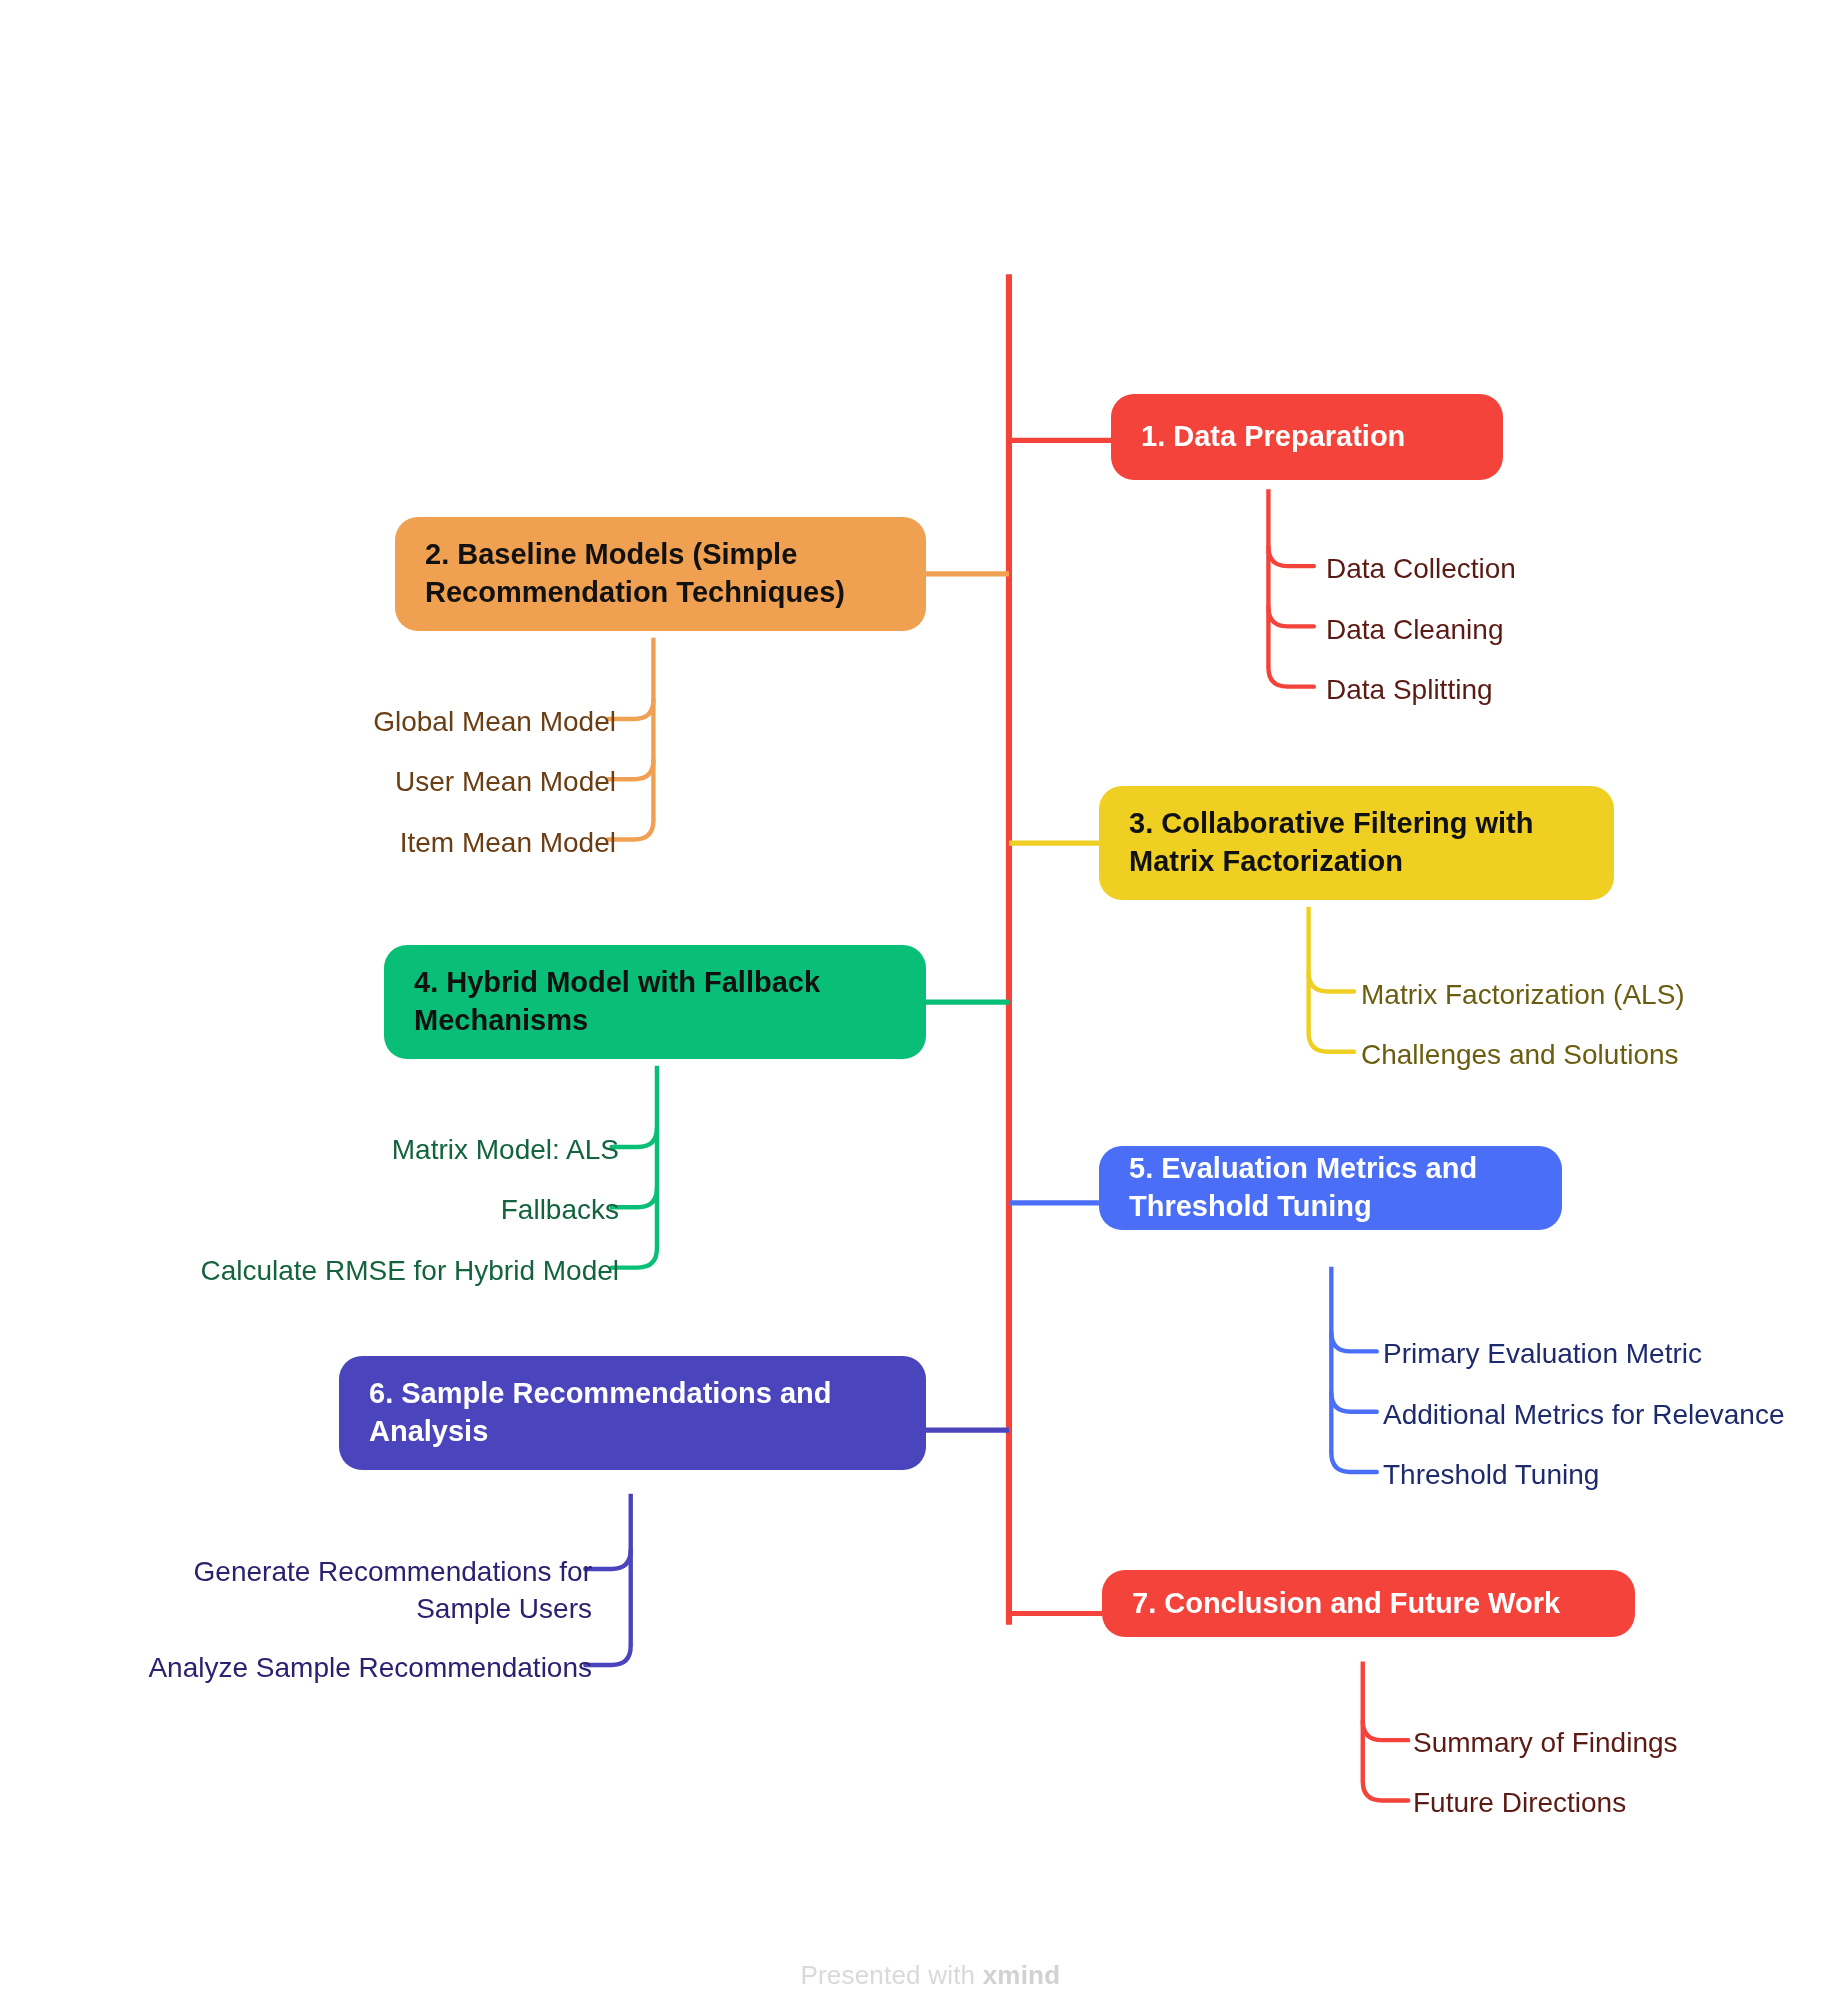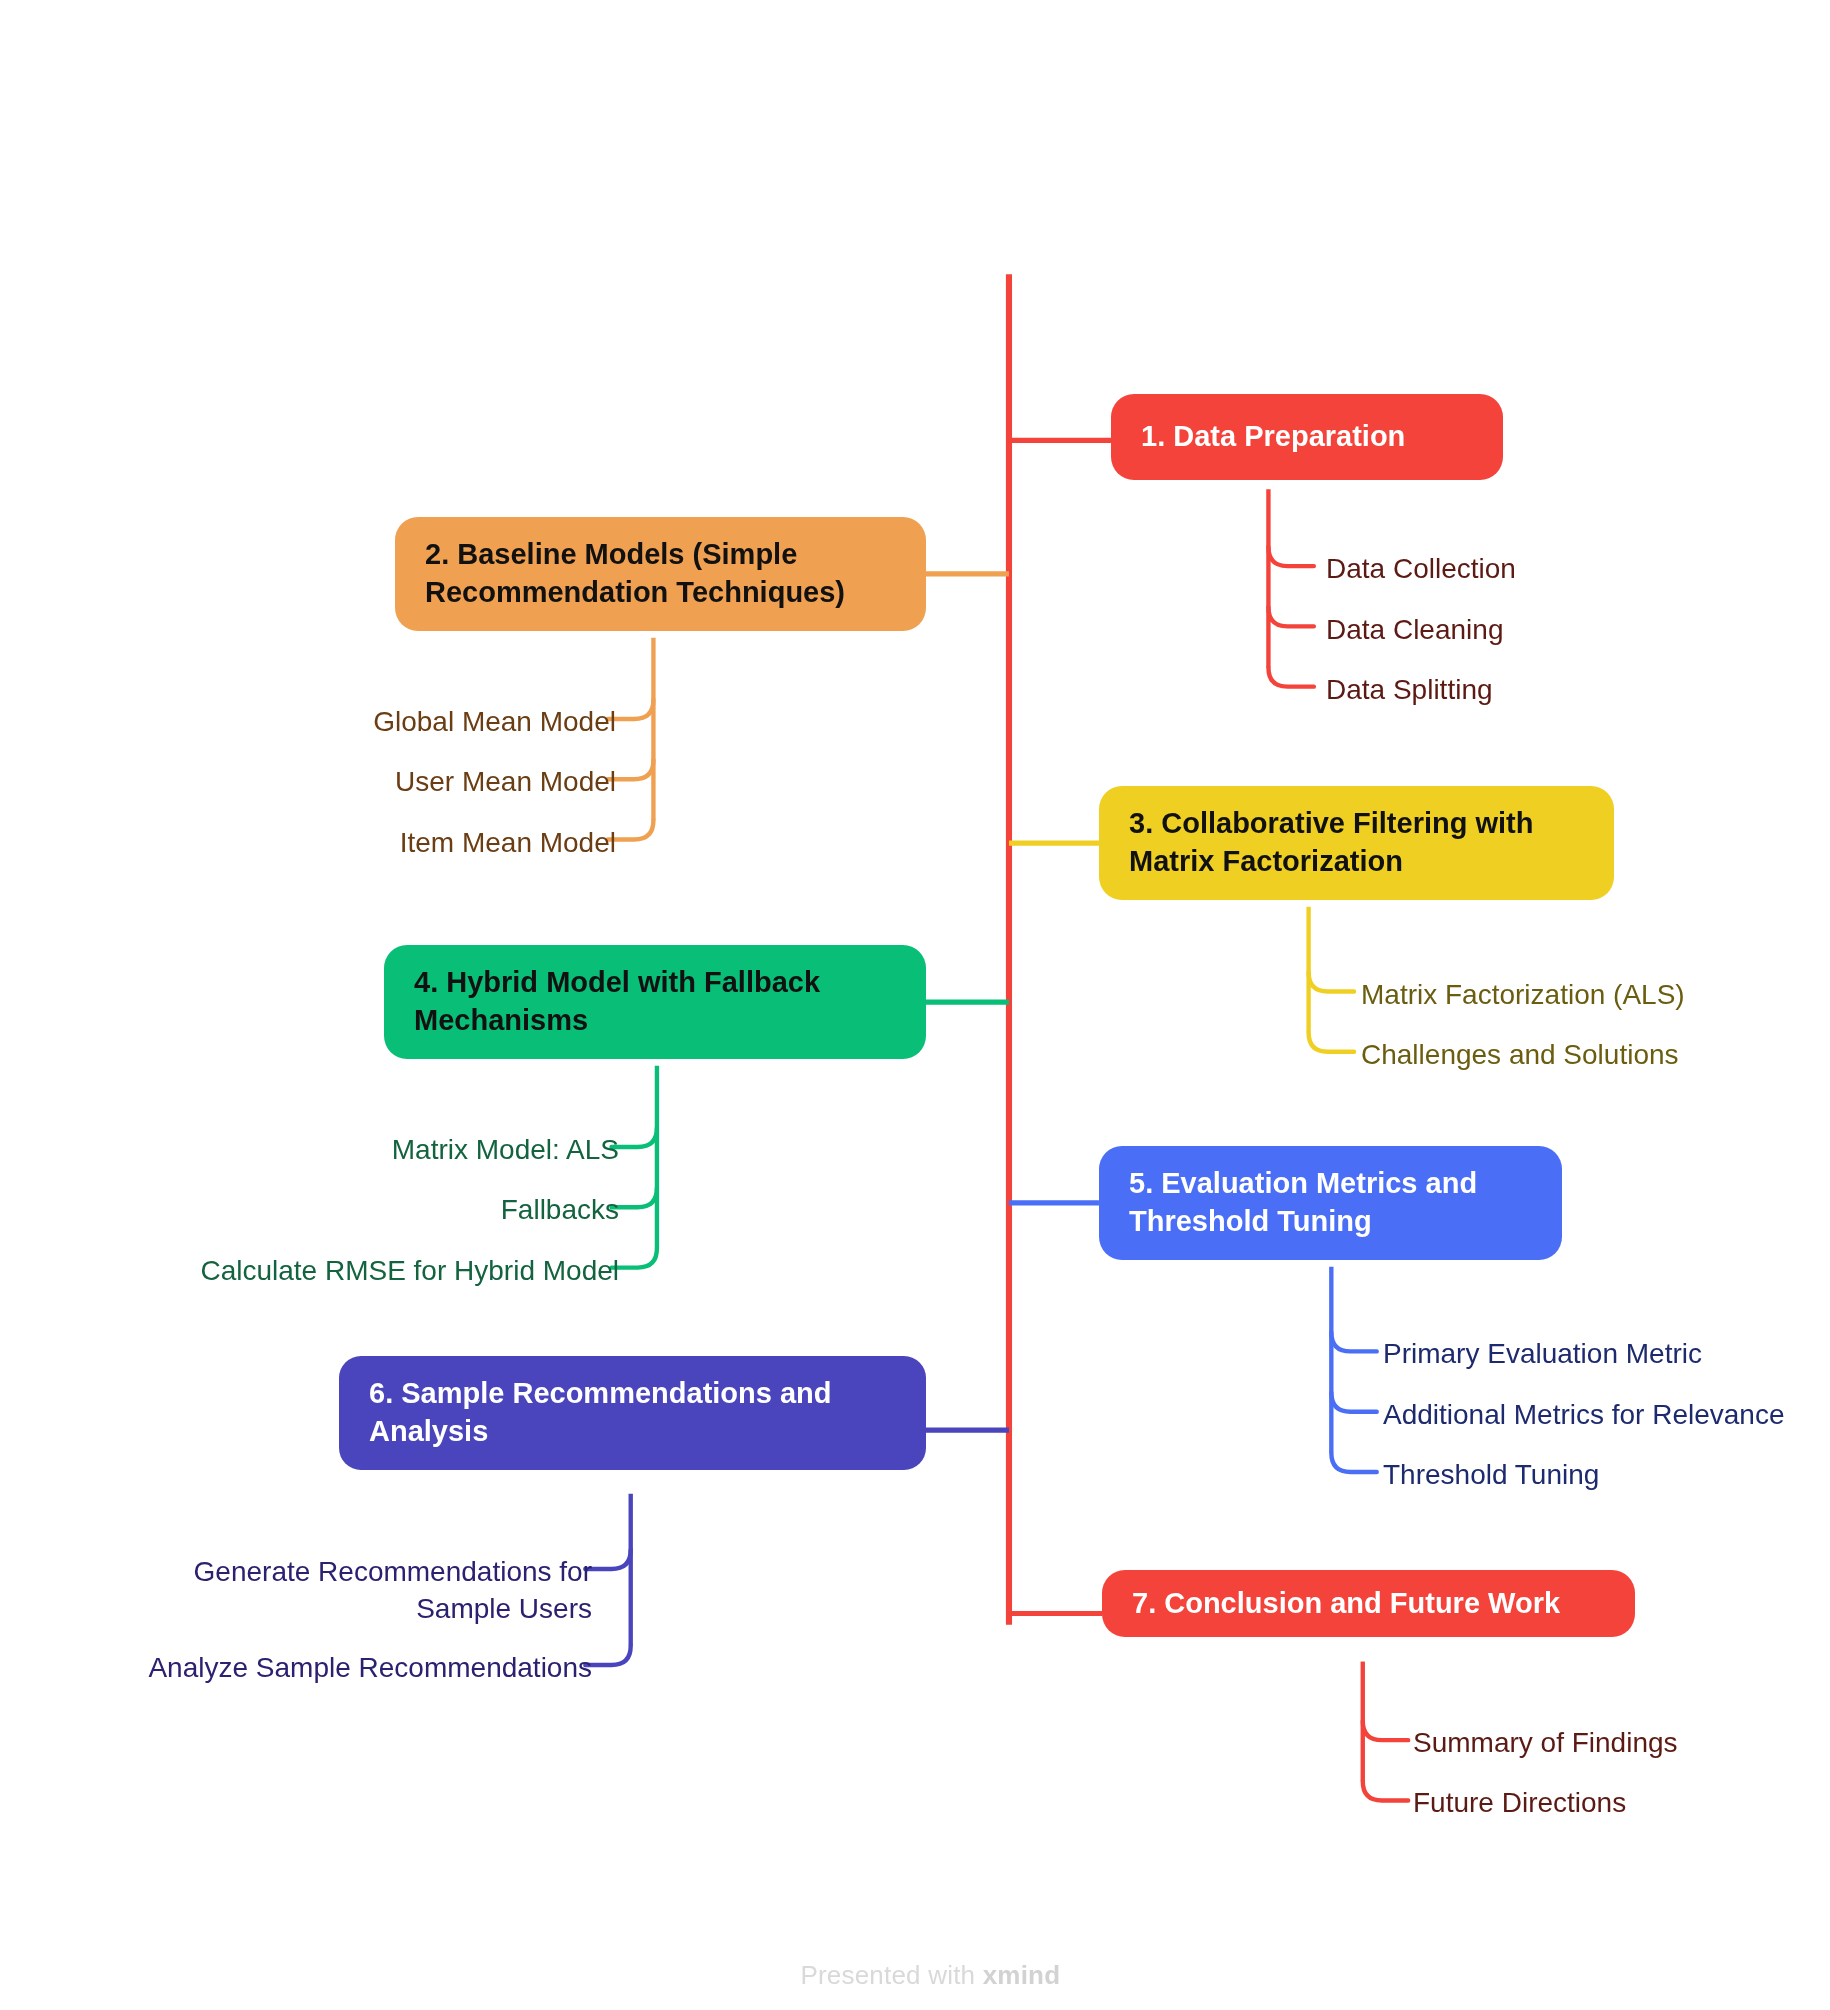--- a/index.html
+++ b/index.html
@@ -169,27 +169,27 @@
         <span class="node-label branch-label">3. Collaborative Filtering with Matrix Factorization</span>
       </div>
       <div class="leaf right-side" style="color: rgb(107, 93, 16); left: 1361px; top: 976px;">Matrix Factorization (ALS)</div>
       <div class="leaf right-side" style="color: rgb(107, 93, 16); left: 1361px; top: 1036px;">Challenges and Solutions</div>
       <div class="node" style="left: 384px; top: 945px; width: 542px; height: 114px; background: rgb(9, 190, 119); color: rgb(17, 17, 17);">
         <span class="node-label branch-label">4. Hybrid Model with Fallback Mechanisms</span>
       </div>
       <div class="leaf left-side" style="color: rgb(20, 99, 63); right: 1212px; top: 1131px;">Matrix Model: ALS</div>
       <div class="leaf left-side" style="color: rgb(20, 99, 63); right: 1212px; top: 1191px;">Fallbacks</div>
       <div class="leaf left-side" style="color: rgb(20, 99, 63); right: 1212px; top: 1252px;">Calculate RMSE for Hybrid Model</div>
-      <div class="node" style="left: 1099px; top: 1146px; width: 463px; height: 114px; background: rgb(74, 110, 245); color: rgb(255, 255, 255);">
+      <div class="node" style="left: 1099px; top: 1146px; width: 463px; height: 84px; background: rgb(74, 110, 245); color: rgb(255, 255, 255);">
         <span class="node-label branch-label">5. Evaluation Metrics and Threshold Tuning</span>
       </div>
       <div class="leaf right-side" style="color: rgb(30, 42, 110); left: 1383px; top: 1335px;">Primary Evaluation Metric</div>
       <div class="leaf right-side" style="color: rgb(30, 42, 110); left: 1383px; top: 1396px;">Additional Metrics for Relevance</div>
       <div class="leaf right-side" style="color: rgb(30, 42, 110); left: 1383px; top: 1456px;">Threshold Tuning</div>
-      <div class="node" style="left: 339px; top: 1356px; width: 587px; height: 114px; background: rgb(74, 69, 188); color: rgb(255, 255, 255); border-radius: 22px;">
+      <div class="node" style="left: 339px; top: 1356px; width: 587px; height: 114px; background: rgb(74, 69, 188); color: rgb(255, 255, 255);">
         <span class="node-label branch-label">6. Sample Recommendations and Analysis</span>
       </div>
       <div class="leaf left-side wrap" style="color: rgb(42, 34, 112); right: 1239px; top: 1553px; width: 454px;">Generate Recommendations for Sample Users</div>
       <div class="leaf left-side" style="color: rgb(42, 34, 112); right: 1239px; top: 1649px;">Analyze Sample Recommendations</div>
       <div class="node" style="left: 1102px; top: 1570px; width: 533px; height: 67px; background: rgb(244, 67, 58); color: rgb(255, 255, 255);">
         <span class="node-label branch-label">7. Conclusion and Future Work</span>
       </div>
       <div class="leaf right-side" style="color: rgb(92, 26, 20); left: 1413px; top: 1724px;">Summary of Findings</div>
       <div class="leaf right-side" style="color: rgb(92, 26, 20); left: 1413px; top: 1784px;">Future Directions</div>
     </div>

